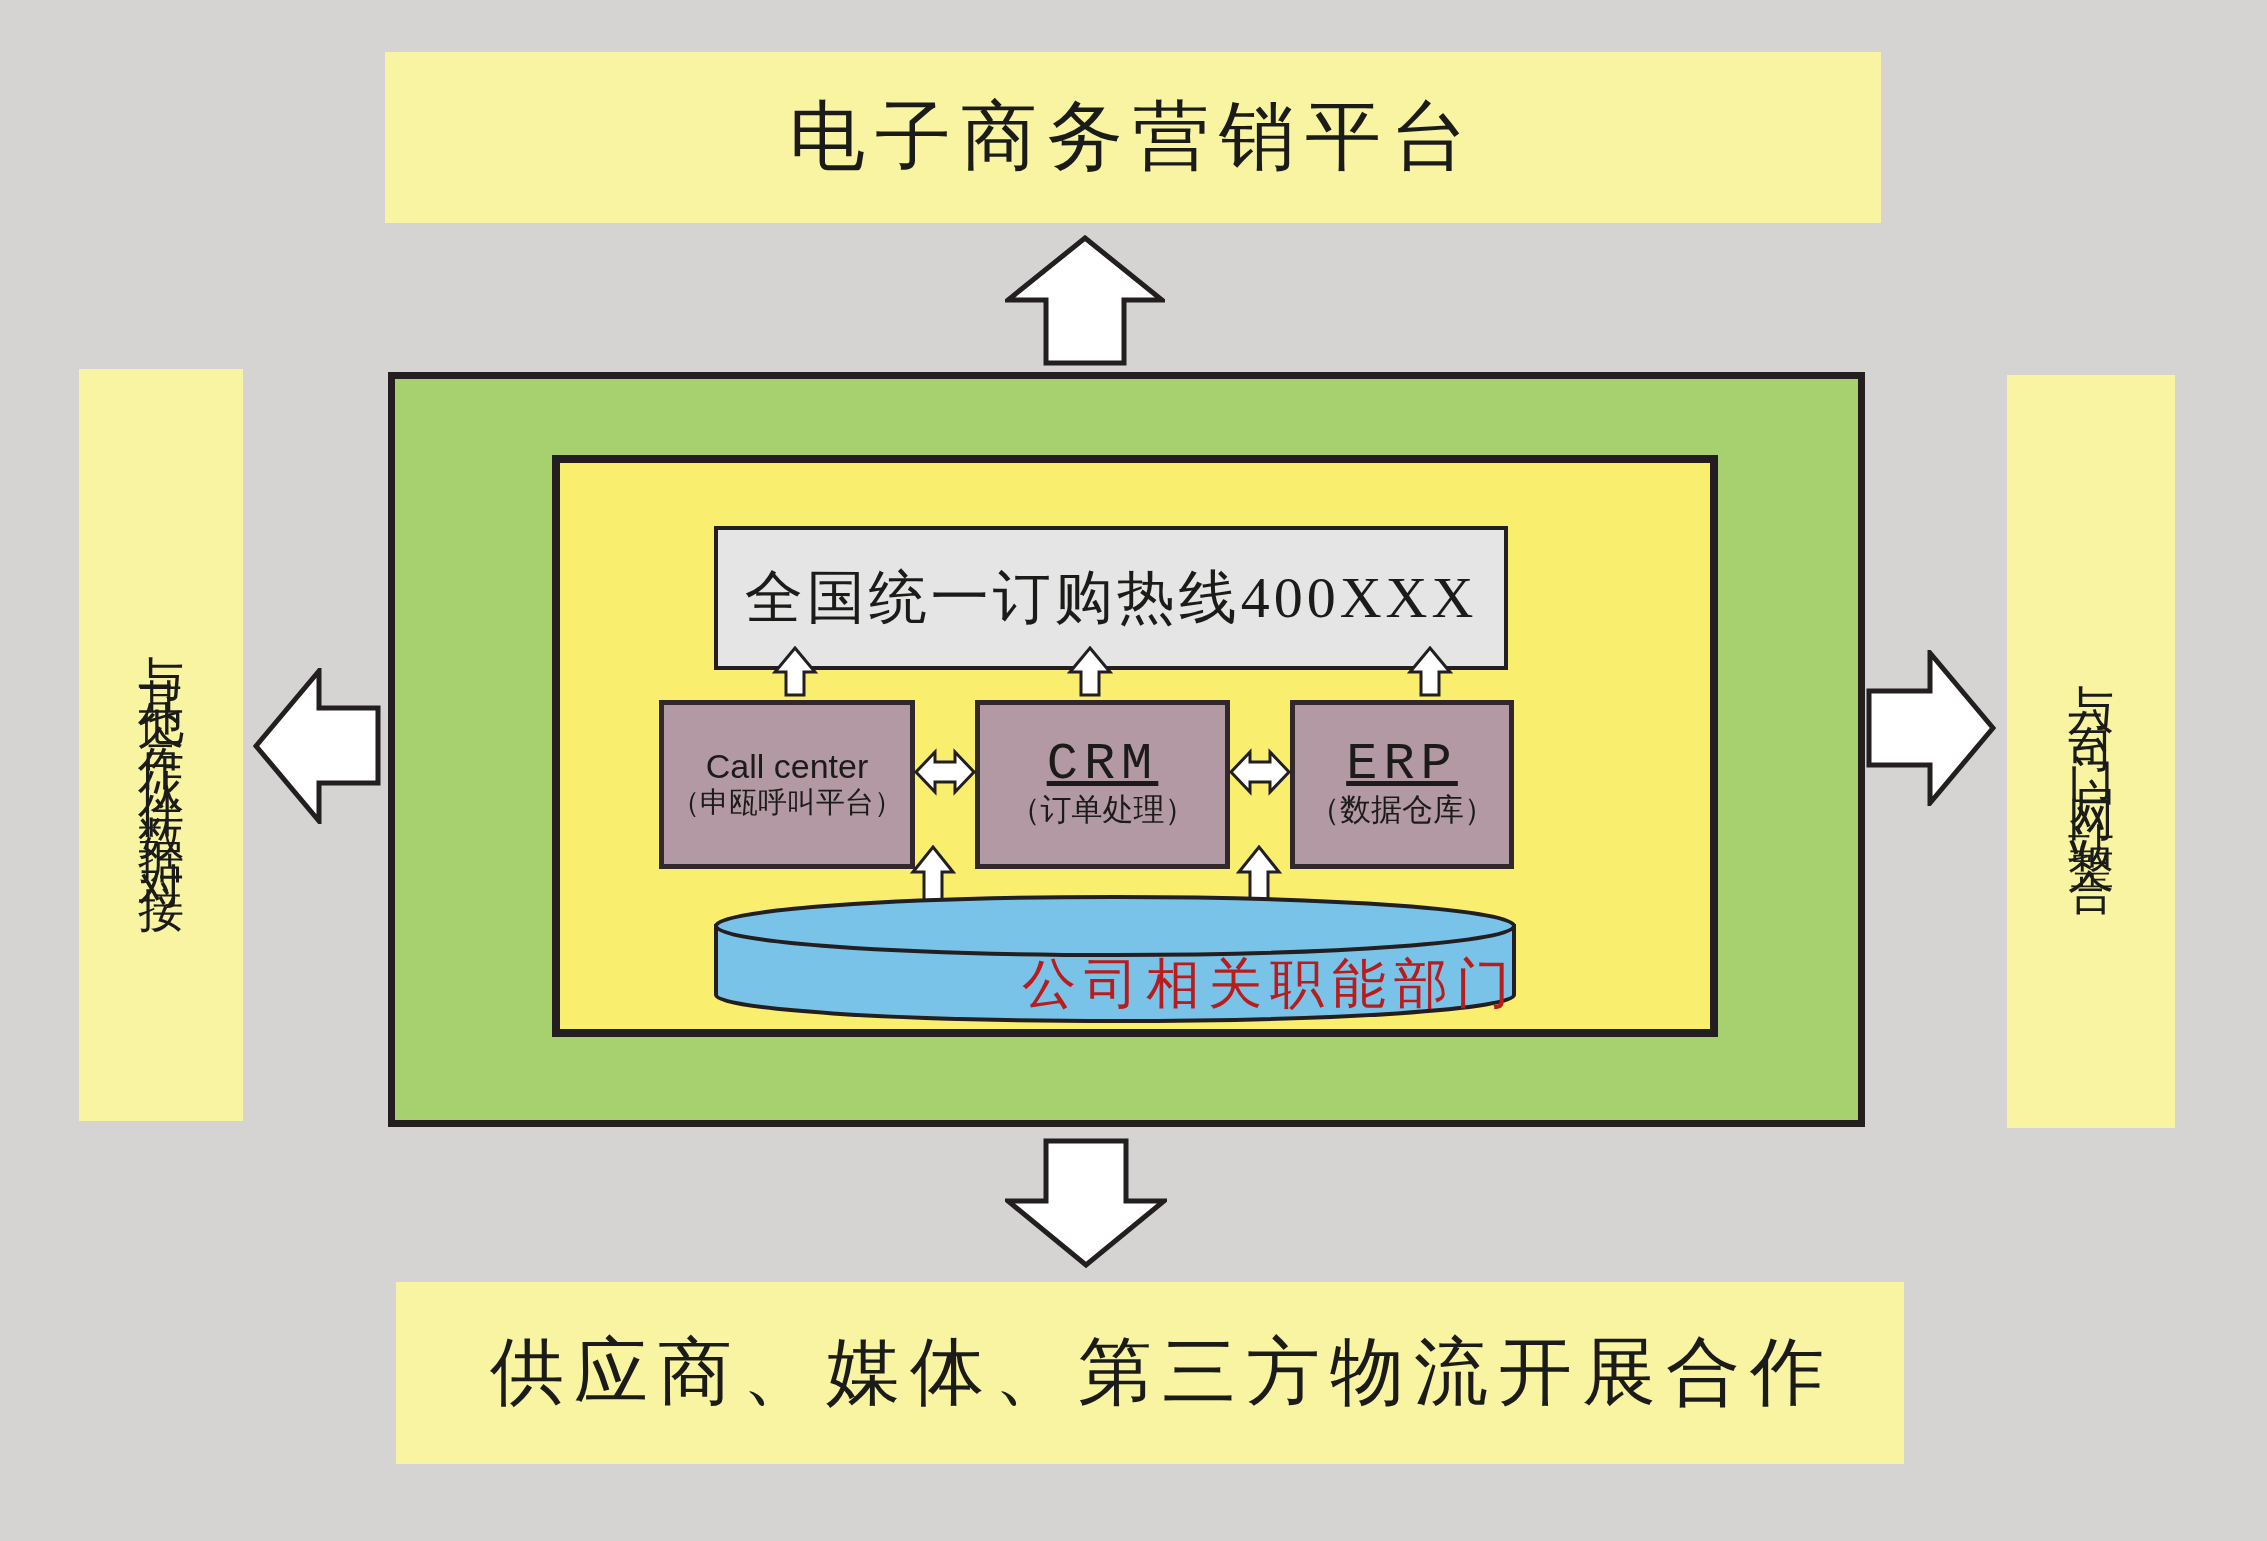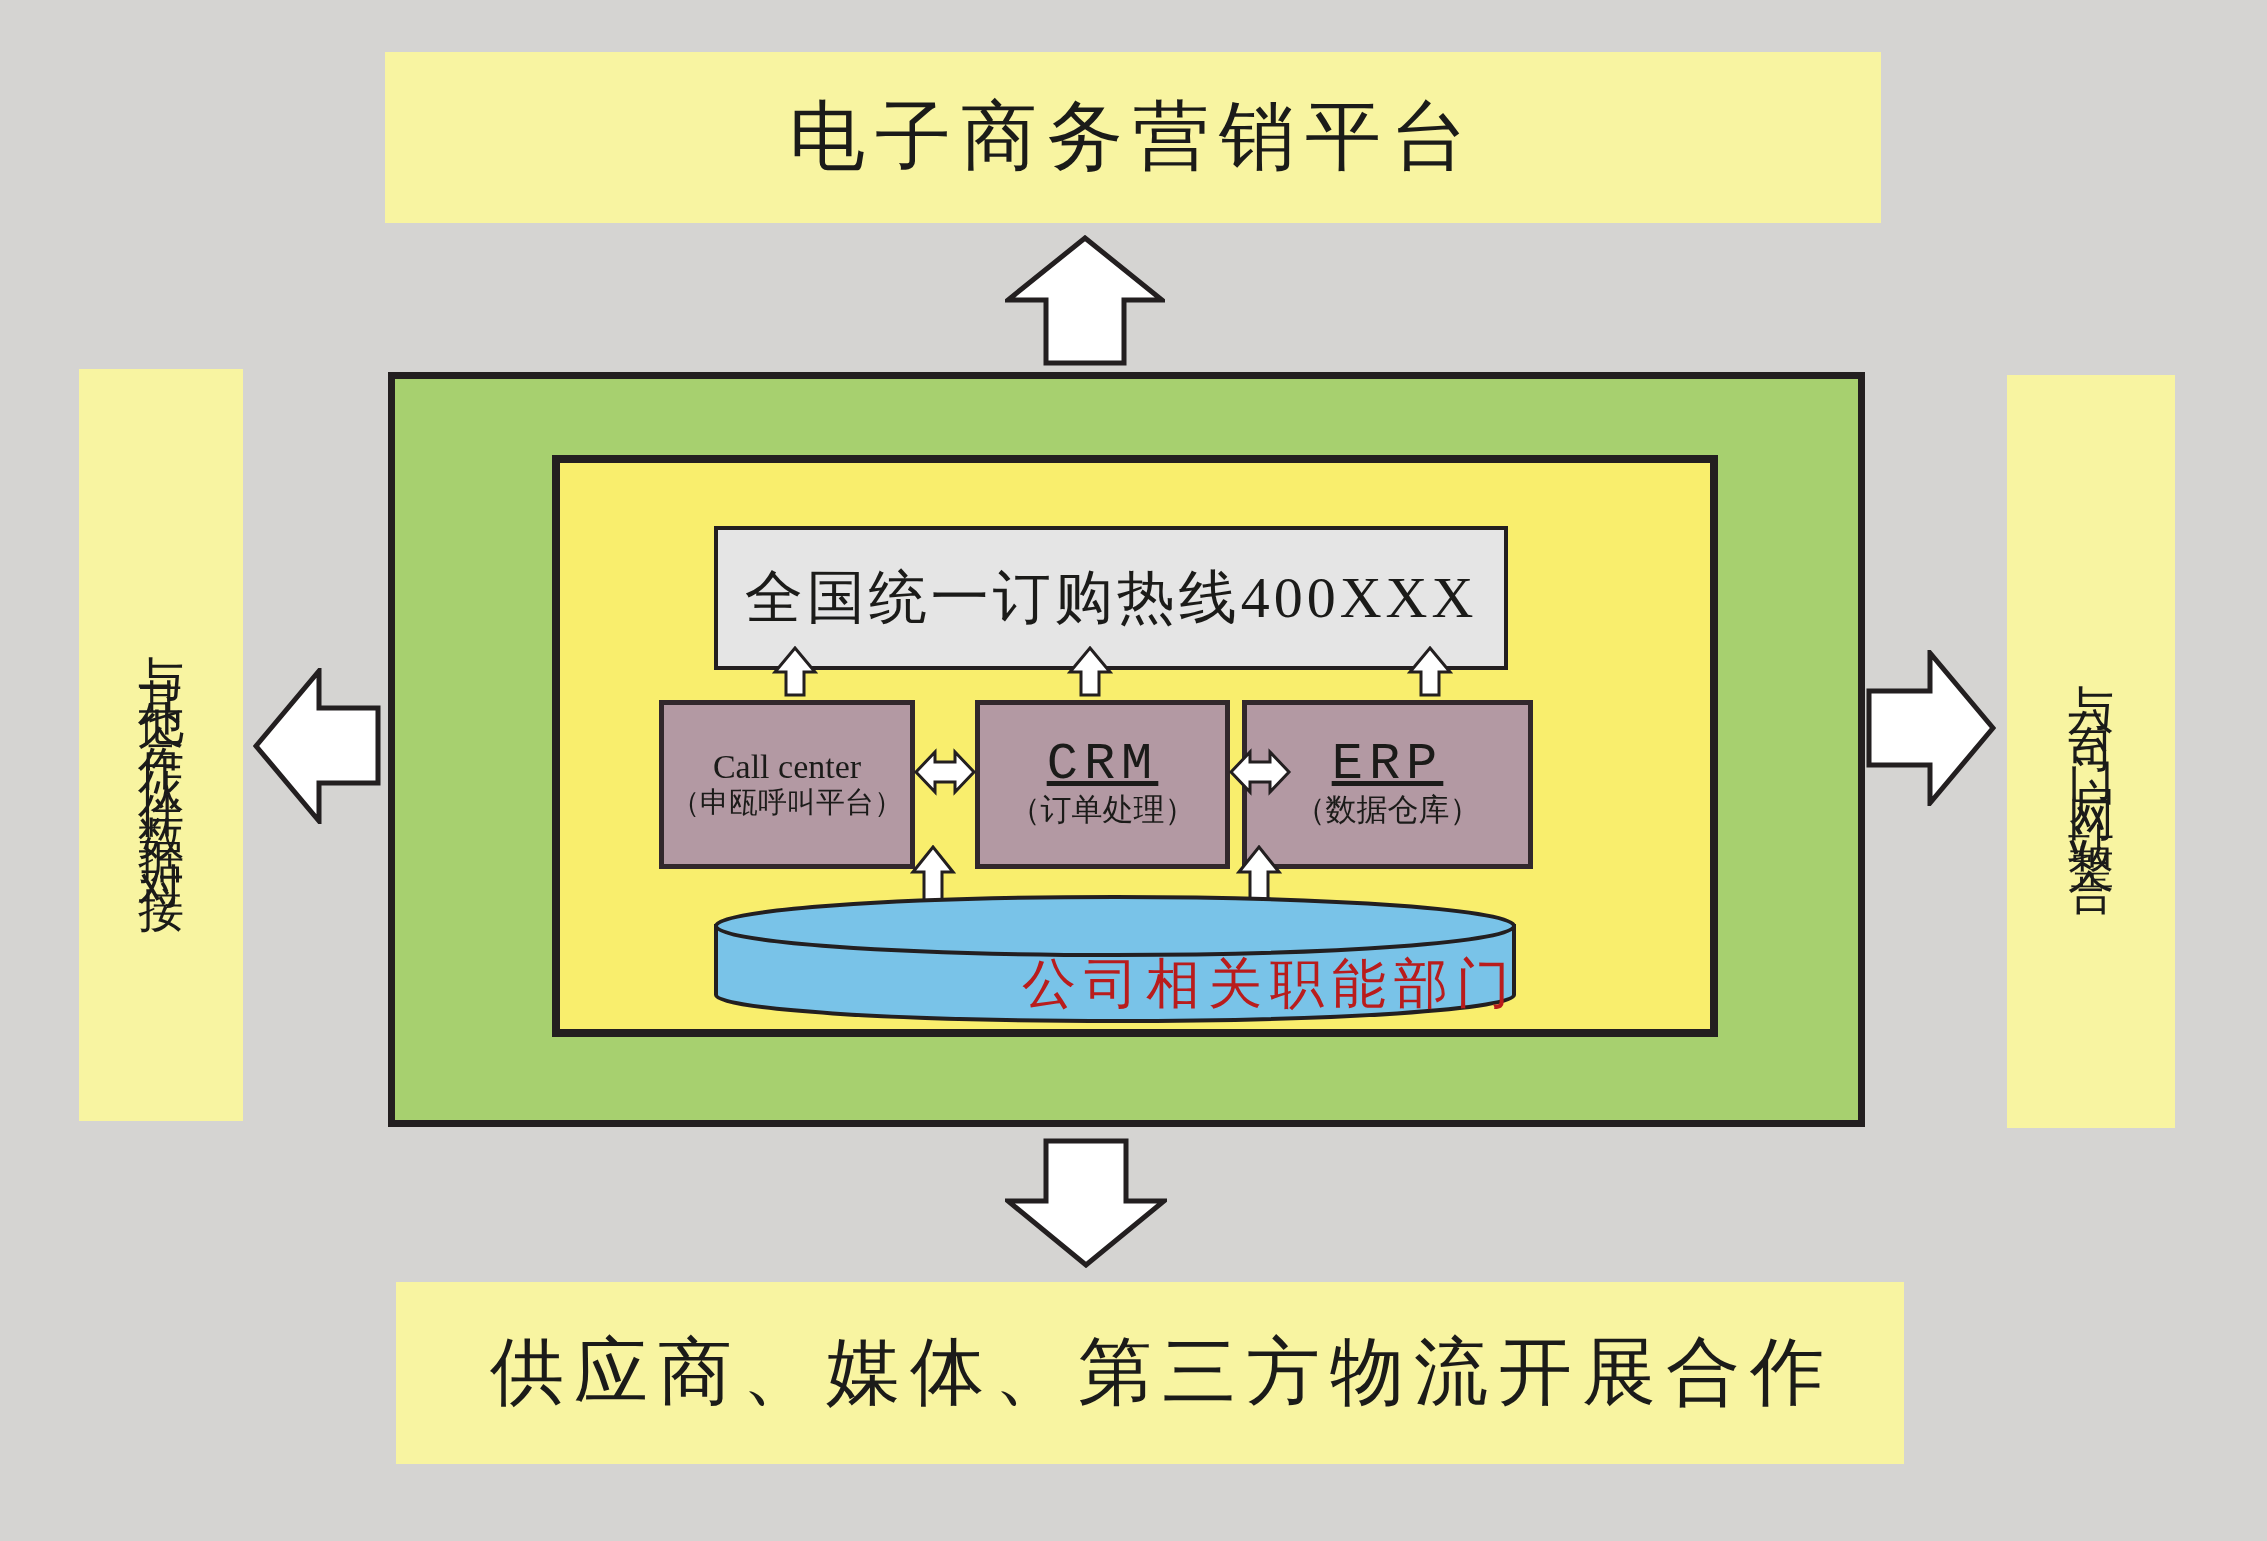--- a/index.html
+++ b/index.html
@@ -37,22 +37,22 @@
   }
   #hotline-box .txt{font-size:58px;letter-spacing:4px;white-space:nowrap;}
 
   .sysbox{
     position:absolute;top:700px;height:169px;background:#b399a3;
     border:5px solid #31282c;box-sizing:border-box;
     display:flex;flex-direction:column;align-items:center;justify-content:center;
   }
   #callcenter-box{left:659px;width:256px;}
   #crm-box{left:975px;width:255px;}
-  #erp-box{left:1242px;width:291px;}
-  .sys-title-sm{font-family:Liberation Serif, serif;font-size:34px;line-height:1.05;white-space:nowrap;}
+  #erp-box{left:1290px;width:224px;}
+  .sys-title-sm{font-family:Liberation Sans, sans-serif;font-size:34px;line-height:1.05;white-space:nowrap;}
   .sys-title-lg{font-family:"Liberation Mono","DejaVu Sans Mono",monospace;font-size:52px;letter-spacing:6px;line-height:1.0;white-space:nowrap;text-decoration:underline;}
   .sys-sub{font-size:29px;line-height:1.25;white-space:nowrap;}
   .sys-sub.lg{font-size:31px;}
 
   .arrow-svg{position:absolute;display:block;}
   #cylinder-svg{position:absolute;left:712px;top:893px;}
   #cylinder-label{
     position:absolute;left:712px;top:948px;width:806px;text-align:right;
     color:#b91c1c;font-size:54px;letter-spacing:8px;white-space:nowrap;
   }

